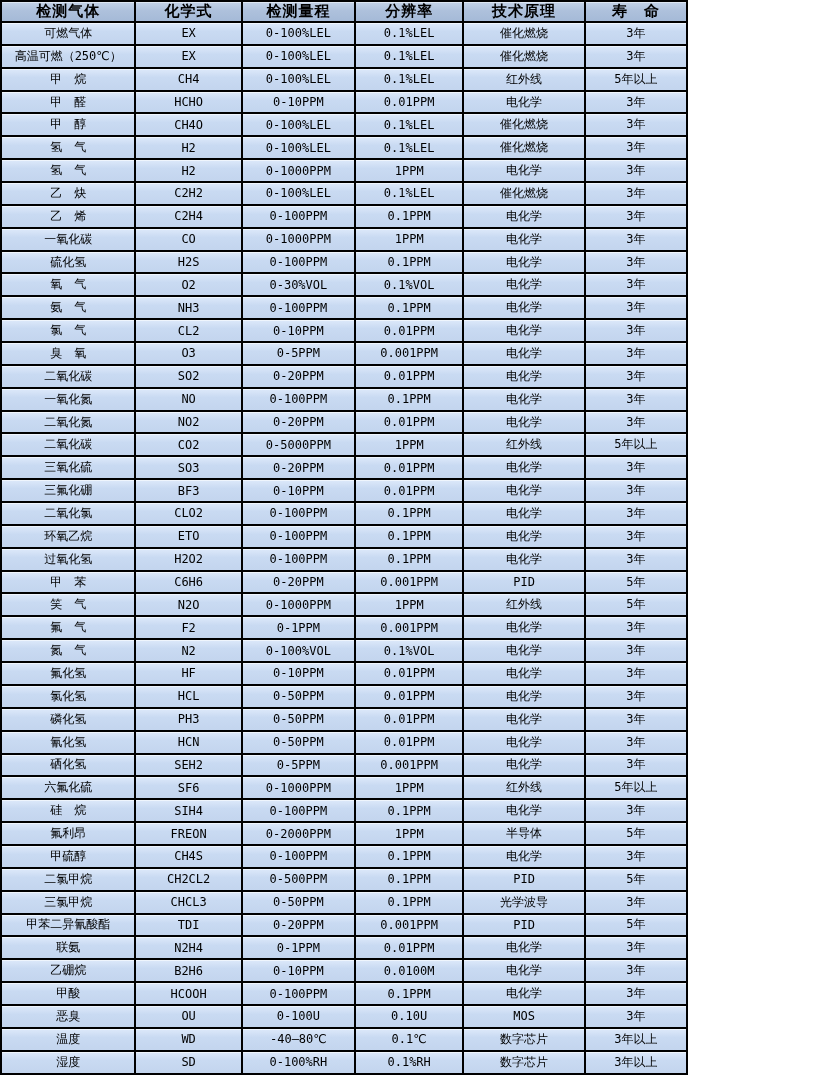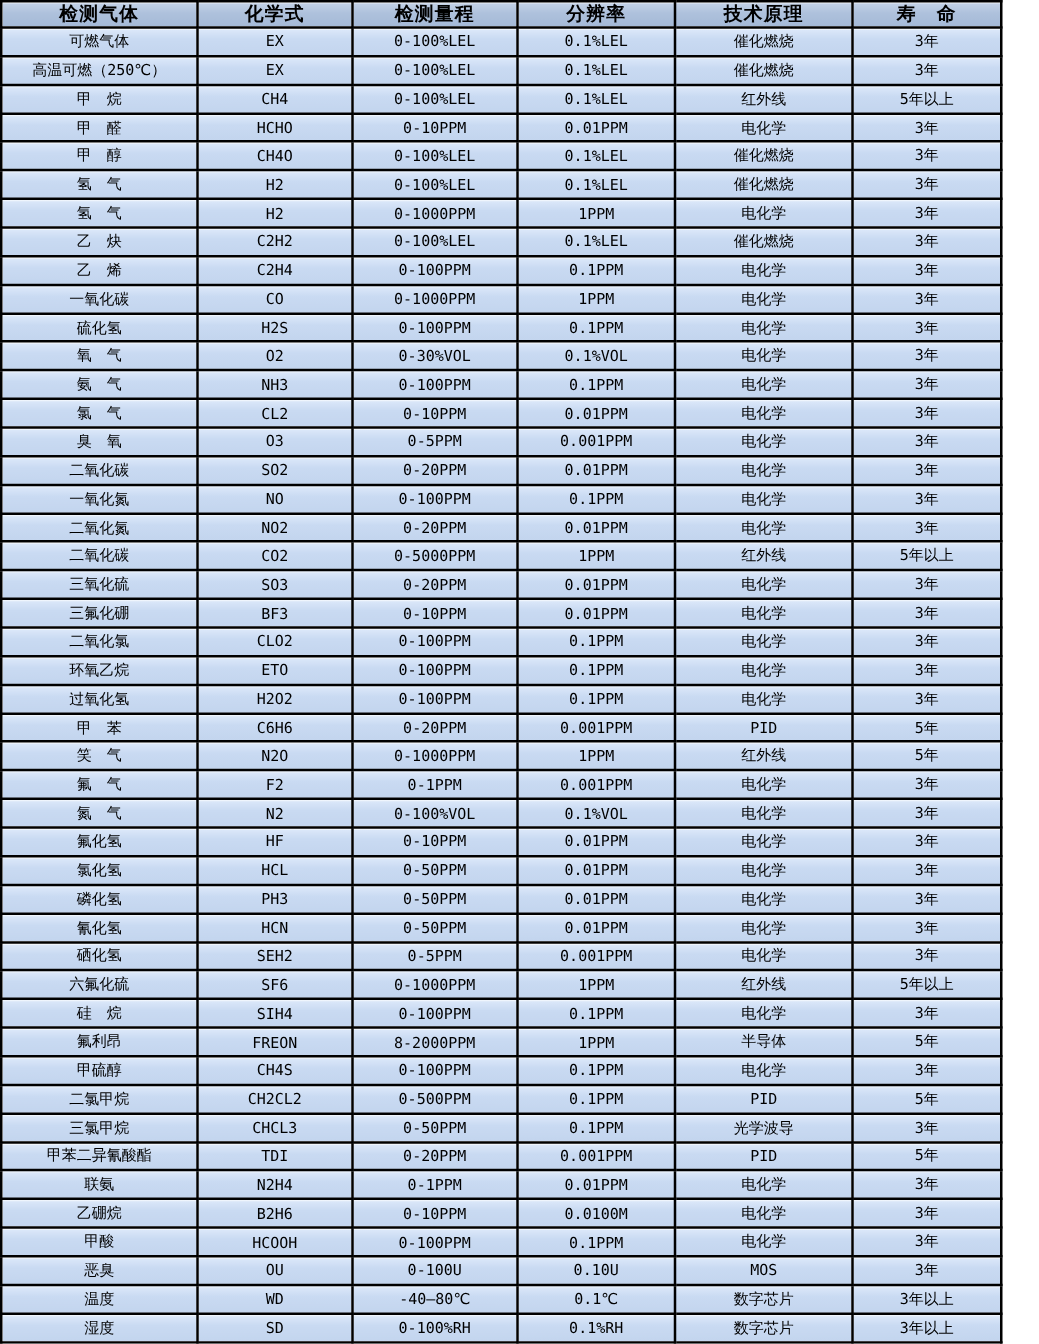--- a/index.html
+++ b/index.html
@@ -8,21 +8,21 @@
     background: #ffffff;
   }
   body {
     width: 831px;
     height: 1075px;
     overflow: hidden;
   }
   table.gas-table {
     border-collapse: collapse;
     table-layout: fixed;
-    width: 802px;
+    width: 688px;
     height: 1075px;
     font-family: "DejaVu Sans Mono", "DejaVu Sans", monospace;
     font-size: 12px;
     color: #000000;
   }
   table.gas-table th,
   table.gas-table td {
     border: 2px solid #000000;
     text-align: center;
     vertical-align: middle;
@@ -348,21 +348,21 @@
         <td>硅　烷</td>
         <td>SIH4</td>
         <td>0-100PPM</td>
         <td>0.1PPM</td>
         <td>电化学</td>
         <td>3年</td>
       </tr>
       <tr>
         <td>氟利昂</td>
         <td>FREON</td>
-        <td>8-2000PPM</td>
+        <td>0-2000PPM</td>
         <td>1PPM</td>
         <td>半导体</td>
         <td>5年</td>
       </tr>
       <tr>
         <td>甲硫醇</td>
         <td>CH4S</td>
         <td>0-100PPM</td>
         <td>0.1PPM</td>
         <td>电化学</td>

